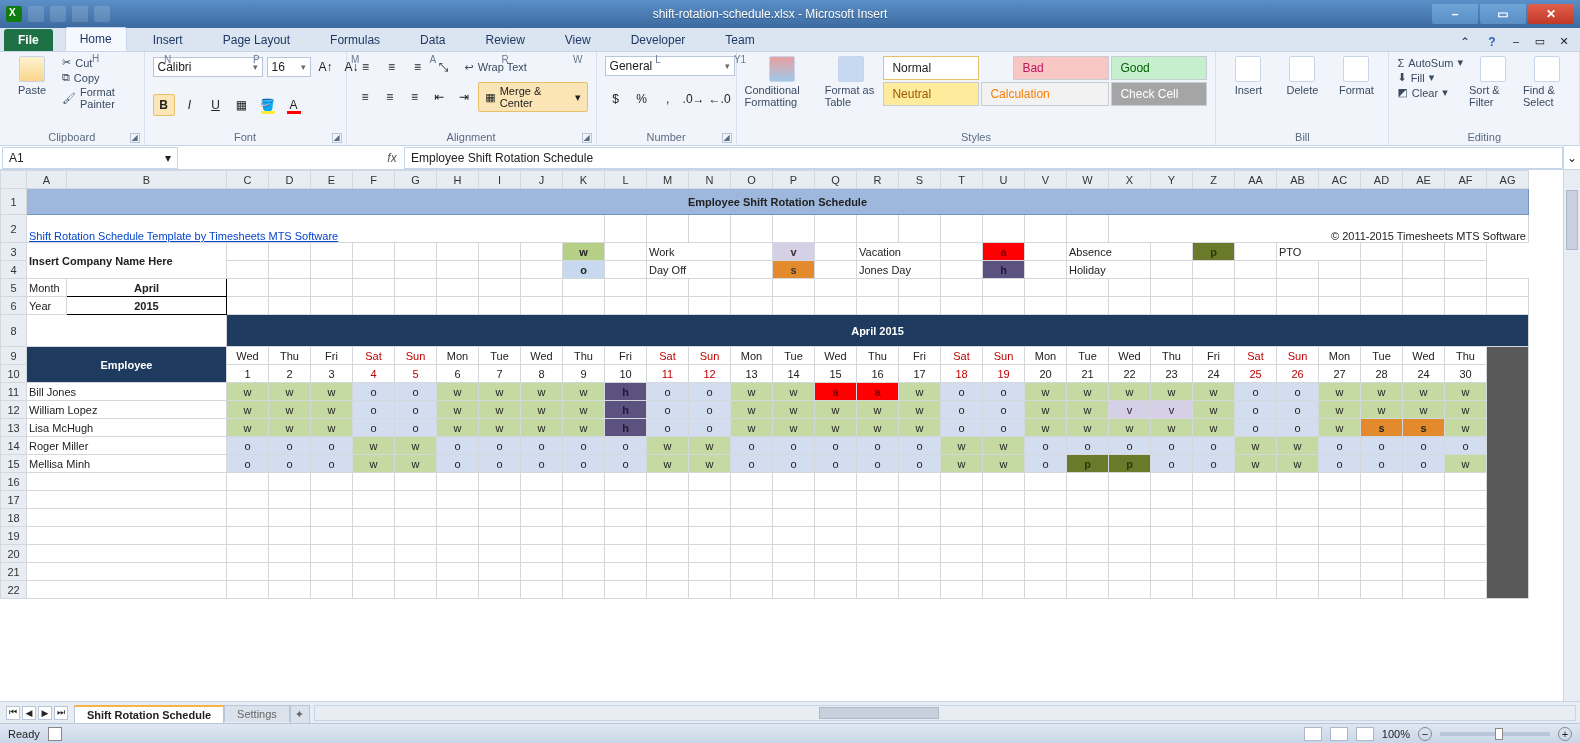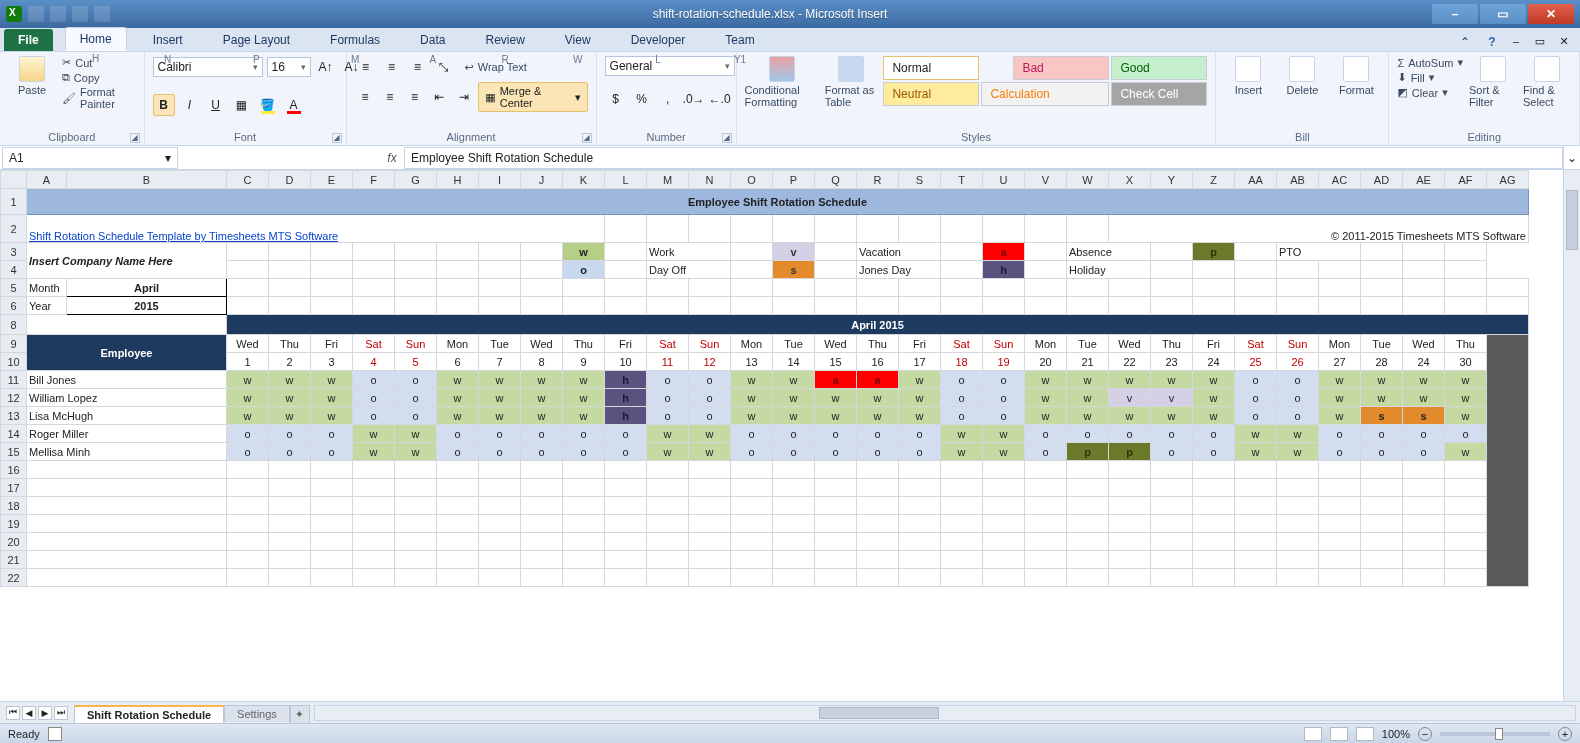--- a/index.html
+++ b/index.html
@@ -50,21 +50,21 @@
   table.sheet{border-collapse:collapse;table-layout:fixed;}
   table.sheet th, table.sheet td{border:1px solid #d4d8dd;font-size:11px;height:17px;padding:0 2px;overflow:hidden;white-space:nowrap;}
   table.sheet th{background:#e8edf4;font-weight:normal;color:#333;height:18px;}
   table.sheet th.rowh{width:26px;text-align:center;background:#e8edf4;}
   table.sheet th.colh{text-align:center;}
   th.active, th.rowh.active{background:#f8d58a;}
   .corner{width:26px;background:#e8edf4;}
   
   .r1cell{background:#9db8dc;font-size:18px;font-weight:bold;text-align:center;border:1px solid #7794bc !important;}
   .linkcell{color:#0645c9;text-decoration:underline;font-size:11px;}
-  .company{font-style:italic;font-weight:bold;font-size:16px;}
+  .company{font-weight:bold;font-size:16px;}
   .mborder{border:1.5px solid #000 !important;text-align:center;font-weight:bold;}
   .legend-w{background:#b5cf87;text-align:center;font-weight:bold;}
   .legend-o{background:#c7d8ef;text-align:center;font-weight:bold;}
   .legend-v{background:#d6d0e6;text-align:center;font-weight:bold;color:#333;}
   .legend-s{background:#e38b2c;text-align:center;font-weight:bold;color:#333;}
   .legend-a{background:#ff0000;text-align:center;font-weight:bold;color:#7a0000;}
   .legend-h{background:#5c527f;text-align:center;font-weight:bold;color:#1e1738;}
   .legend-p{background:#6b7a2a;text-align:center;font-weight:bold;color:#2f370d;}
   .darkhdr{background:#1f3a5f;color:#fff;font-size:20px;font-weight:bold;text-align:center;}
   .emphdr{background:#1f3a5f;color:#fff;font-size:14px;font-weight:bold;text-align:center;}
@@ -542,21 +542,21 @@
           <td></td>
           <td></td>
           <td></td>
           <td></td>
           <td></td>
           <td></td>
         </tr>
         <tr>
           <th class="rowh">8</th>
           <td colspan="2"></td>
-          <td colspan="31" class="darkhdr" style="height:20px;">April 2015</td>
+          <td colspan="31" class="darkhdr" style="height:32px;">April 2015</td>
         </tr>
         <tr>
           <th class="rowh">9</th>
           <td colspan="2" rowspan="2" class="emphdr">Employee</td>
           <td class="dow">Wed</td>
           <td class="dow">Thu</td>
           <td class="dow">Fri</td>
           <td class="dow weekend">Sat</td>
           <td class="dow weekend">Sun</td>
           <td class="dow">Mon</td>

